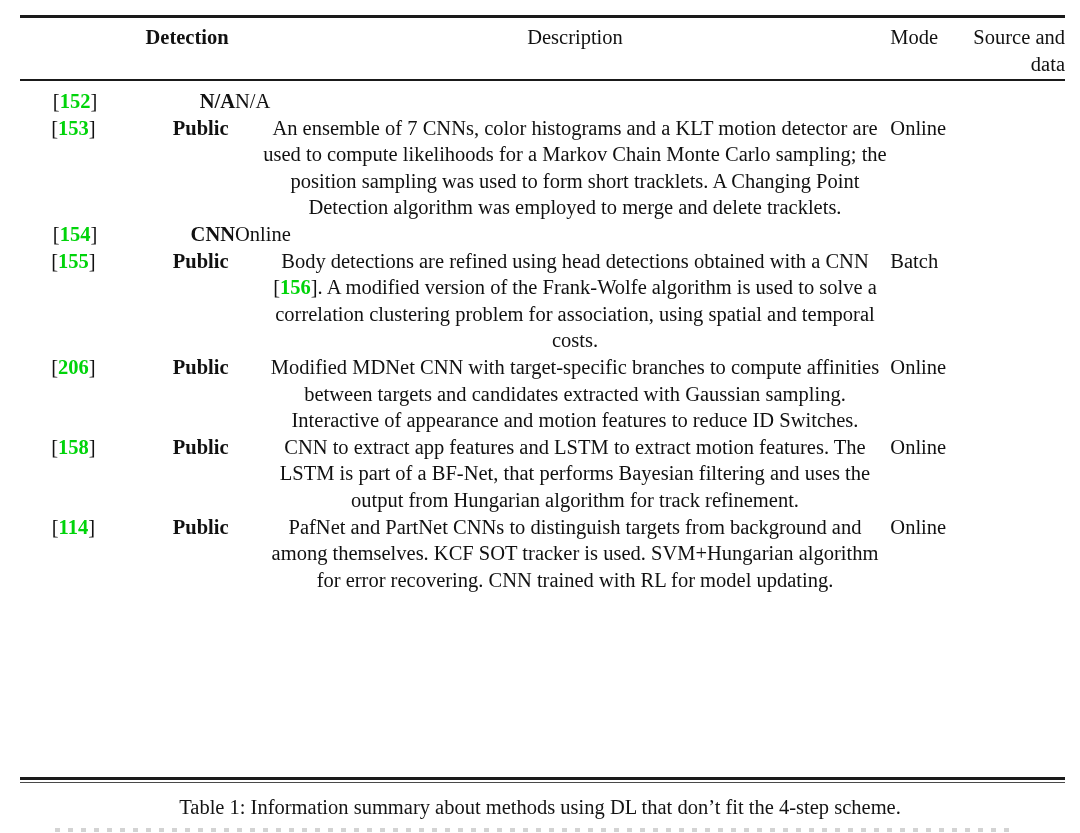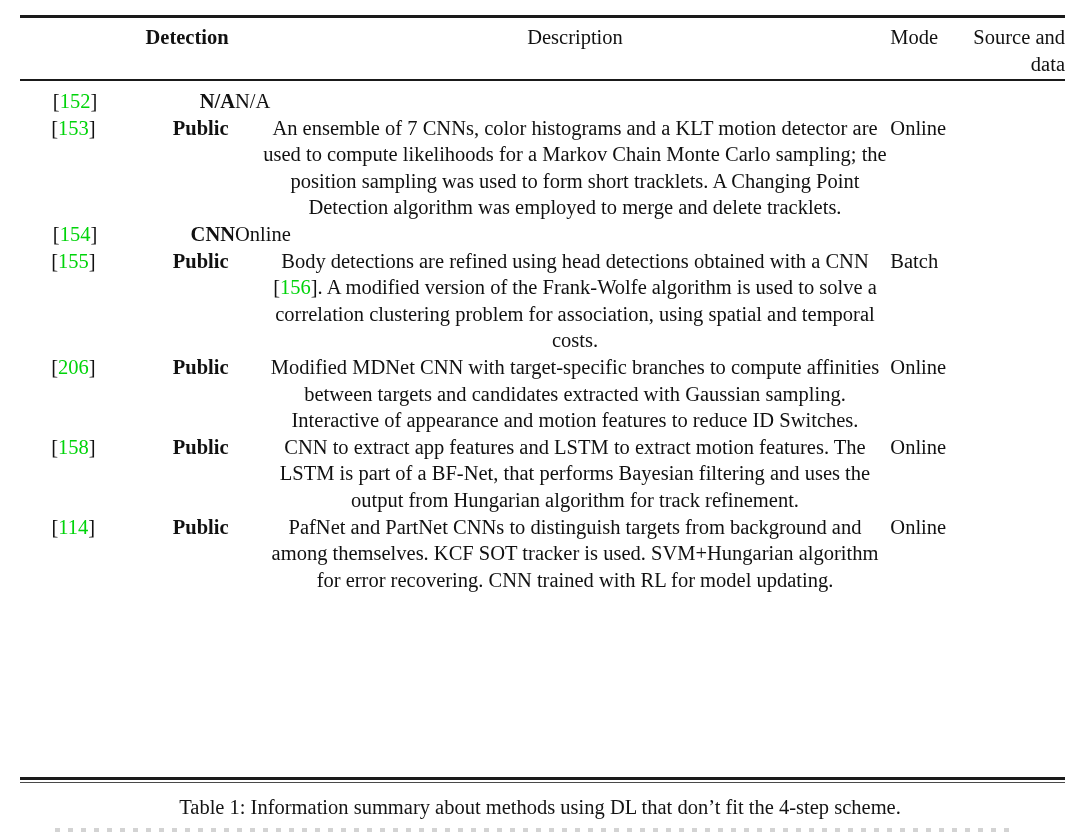--- a/index.html
+++ b/index.html
@@ -27,21 +27,21 @@
   }
   .row{display:flex;align-items:flex-start;}
   .cell{box-sizing:border-box;}
   .c-ref {width:110px;text-align:center;}
   .c-det {width:105px;text-align:right;font-weight:bold;}
   .c-desc{width:650px;text-align:center;margin-left:31px;}
   .c-mode{width:85px;text-align:left;}
   .c-src {width:95px;text-align:right;}
   .tbody .cell{font-size:20.5px;line-height:26.6px;}
 
-  .cite{color:#00d40a;cursor:pointer;}
+  .cite{color:#00d40a;cursor:pointer;font-weight:bold;}
   .caption{
     position:absolute;top:796px;left:0;width:1080px;
     text-align:center;font-size:20.5px;color:#141414;
   }
   .cutoff{
     position:absolute;top:828px;left:55px;width:960px;height:4px;
     background:repeating-linear-gradient(90deg,
       rgba(60,60,60,.45) 0px, rgba(60,60,60,.45) 5px,
       rgba(0,0,0,0) 5px, rgba(0,0,0,0) 13px);
     opacity:.5;

